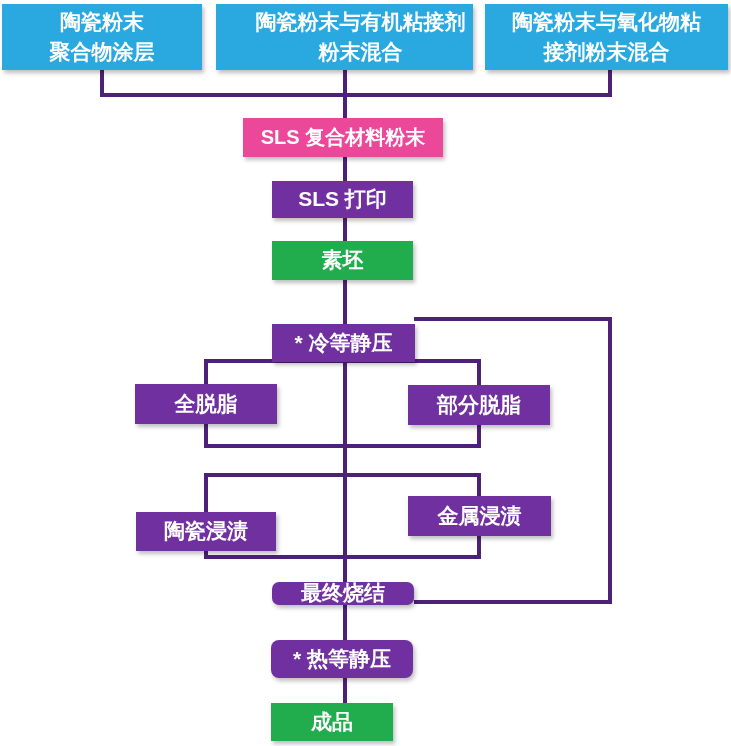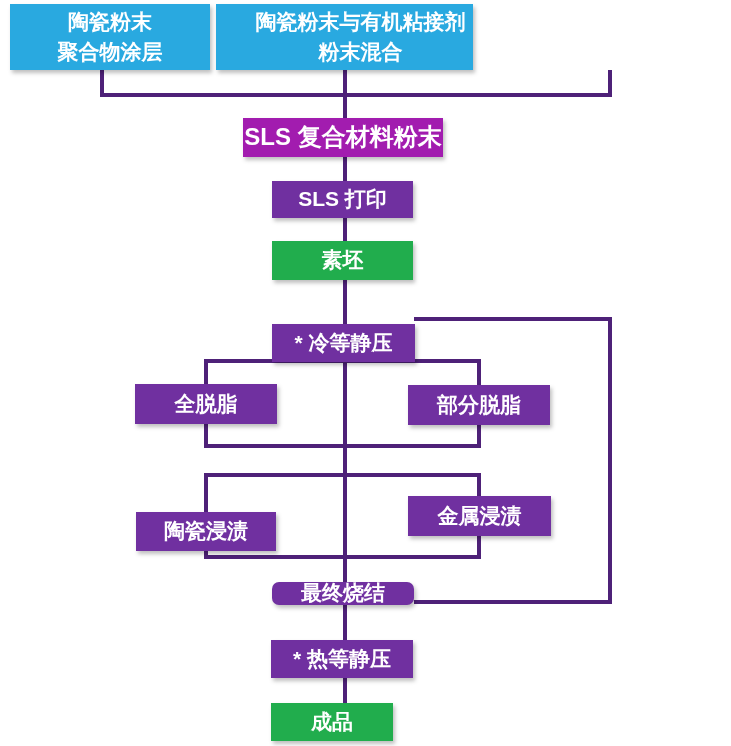--- a/index.html
+++ b/index.html
@@ -52,33 +52,35 @@
 
   <div class="connector" style="left: 204px; top: 473px; width: 277px; height: 4px; background-color: rgb(78, 33, 120);"></div>
   <div class="connector" style="left: 204px; top: 555px; width: 277px; height: 4px; background-color: rgb(78, 33, 120);"></div>
   <div class="connector" style="left: 204px; top: 473px; width: 4px; height: 86px; background-color: rgb(78, 33, 120);"></div>
   <div class="connector" style="left: 477px; top: 473px; width: 4px; height: 86px; background-color: rgb(78, 33, 120);"></div>
 
   <div class="connector" style="left: 414px; top: 317px; width: 198px; height: 4px; background-color: rgb(78, 33, 120);"></div>
   <div class="connector" style="left: 608px; top: 317px; width: 4px; height: 287px; background-color: rgb(78, 33, 120);"></div>
   <div class="connector" style="left: 414px; top: 600px; width: 198px; height: 4px; background-color: rgb(78, 33, 120);"></div>
 
-  <div class="node" style="left: 10px; top: 4px; width: 200px; height: 66px; background-color: rgb(41, 169, 224);">陶瓷粉末
+  <div class="node" style="left: 2px; top: 4px; width: 200px; height: 66px; background-color: rgb(41, 169, 224);">陶瓷粉末
 聚合物涂层</div>
   <div class="node" style="left: 216px; top: 4px; width: 257px; height: 66px; background-color: rgb(41, 169, 224); padding-left: 32px;">陶瓷粉末与有机粘接剂
 粉末混合</div>
+  <div class="node" style="left: 485px; top: 4px; width: 243px; height: 66px; background-color: rgb(41, 169, 224);">陶瓷粉末与氧化物粘
+接剂粉末混合</div>
 
-  <div class="node" style="left: 243px; top: 118px; width: 200px; height: 39px; font-size: 24px; background-color: #a21caf;">SLS 复合材料粉末</div>
+  <div class="node" style="left: 243px; top: 118px; width: 200px; height: 39px; font-size: 20px; background-color: #ec4899;">SLS 复合材料粉末</div>
   <div class="node" style="left: 272px; top: 181px; width: 141px; height: 37px; background-color: rgb(112, 48, 160);">SLS 打印</div>
   <div class="node" style="left: 272px; top: 241px; width: 141px; height: 39px; background-color: rgb(33, 173, 77);">素坯</div>
   <div class="node" style="left: 272px; top: 302px; width: 143px; height: 38px; background-color: rgb(112, 48, 160); margin-top: 22px;">* 冷等静压</div>
 
   <div class="node" style="left: 135px; top: 384px; width: 142px; height: 40px; background-color: rgb(112, 48, 160);">全脱脂</div>
   <div class="node" style="left: 408px; top: 385px; width: 142px; height: 40px; background-color: rgb(112, 48, 160);">部分脱脂</div>
 
   <div class="node" style="left: 136px; top: 496px; width: 140px; height: 39px; background-color: rgb(112, 48, 160); margin-top: 16px;">陶瓷浸渍</div>
   <div class="node" style="left: 408px; top: 496px; width: 143px; height: 40px; background-color: rgb(112, 48, 160);">金属浸渍</div>
 
   <div class="node" style="left: 272px; top: 582px; width: 142px; height: 23px; background-color: rgb(112, 48, 160); border-radius: 7px;">最终烧结</div>
-  <div class="node" style="left: 271px; top: 640px; width: 142px; height: 38px; background-color: rgb(112, 48, 160);">* 热等静压</div>
+  <div class="node" style="left: 271px; top: 640px; width: 142px; height: 38px; background-color: rgb(112, 48, 160); border-radius: 8px;">* 热等静压</div>
   <div class="node" style="left: 271px; top: 703px; width: 122px; height: 38px; background-color: rgb(33, 173, 77);">成品</div>
 
 </div>
 
 </body></html>

